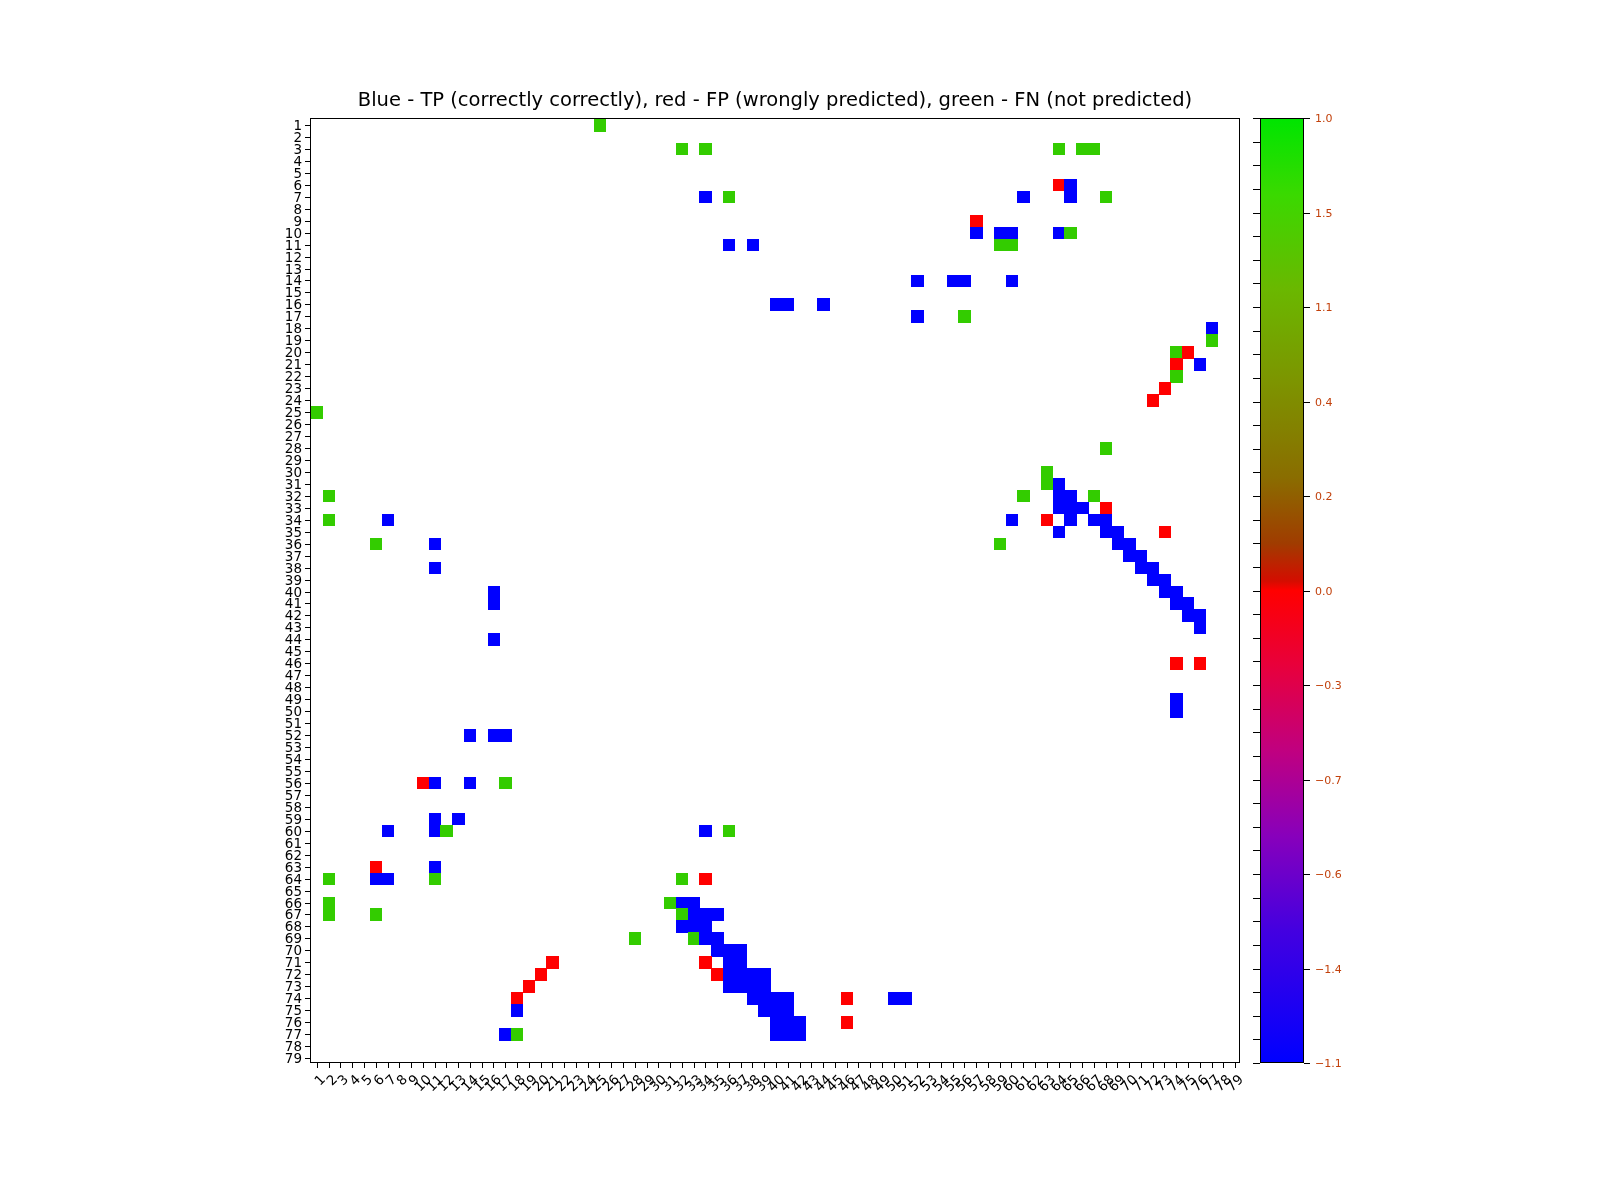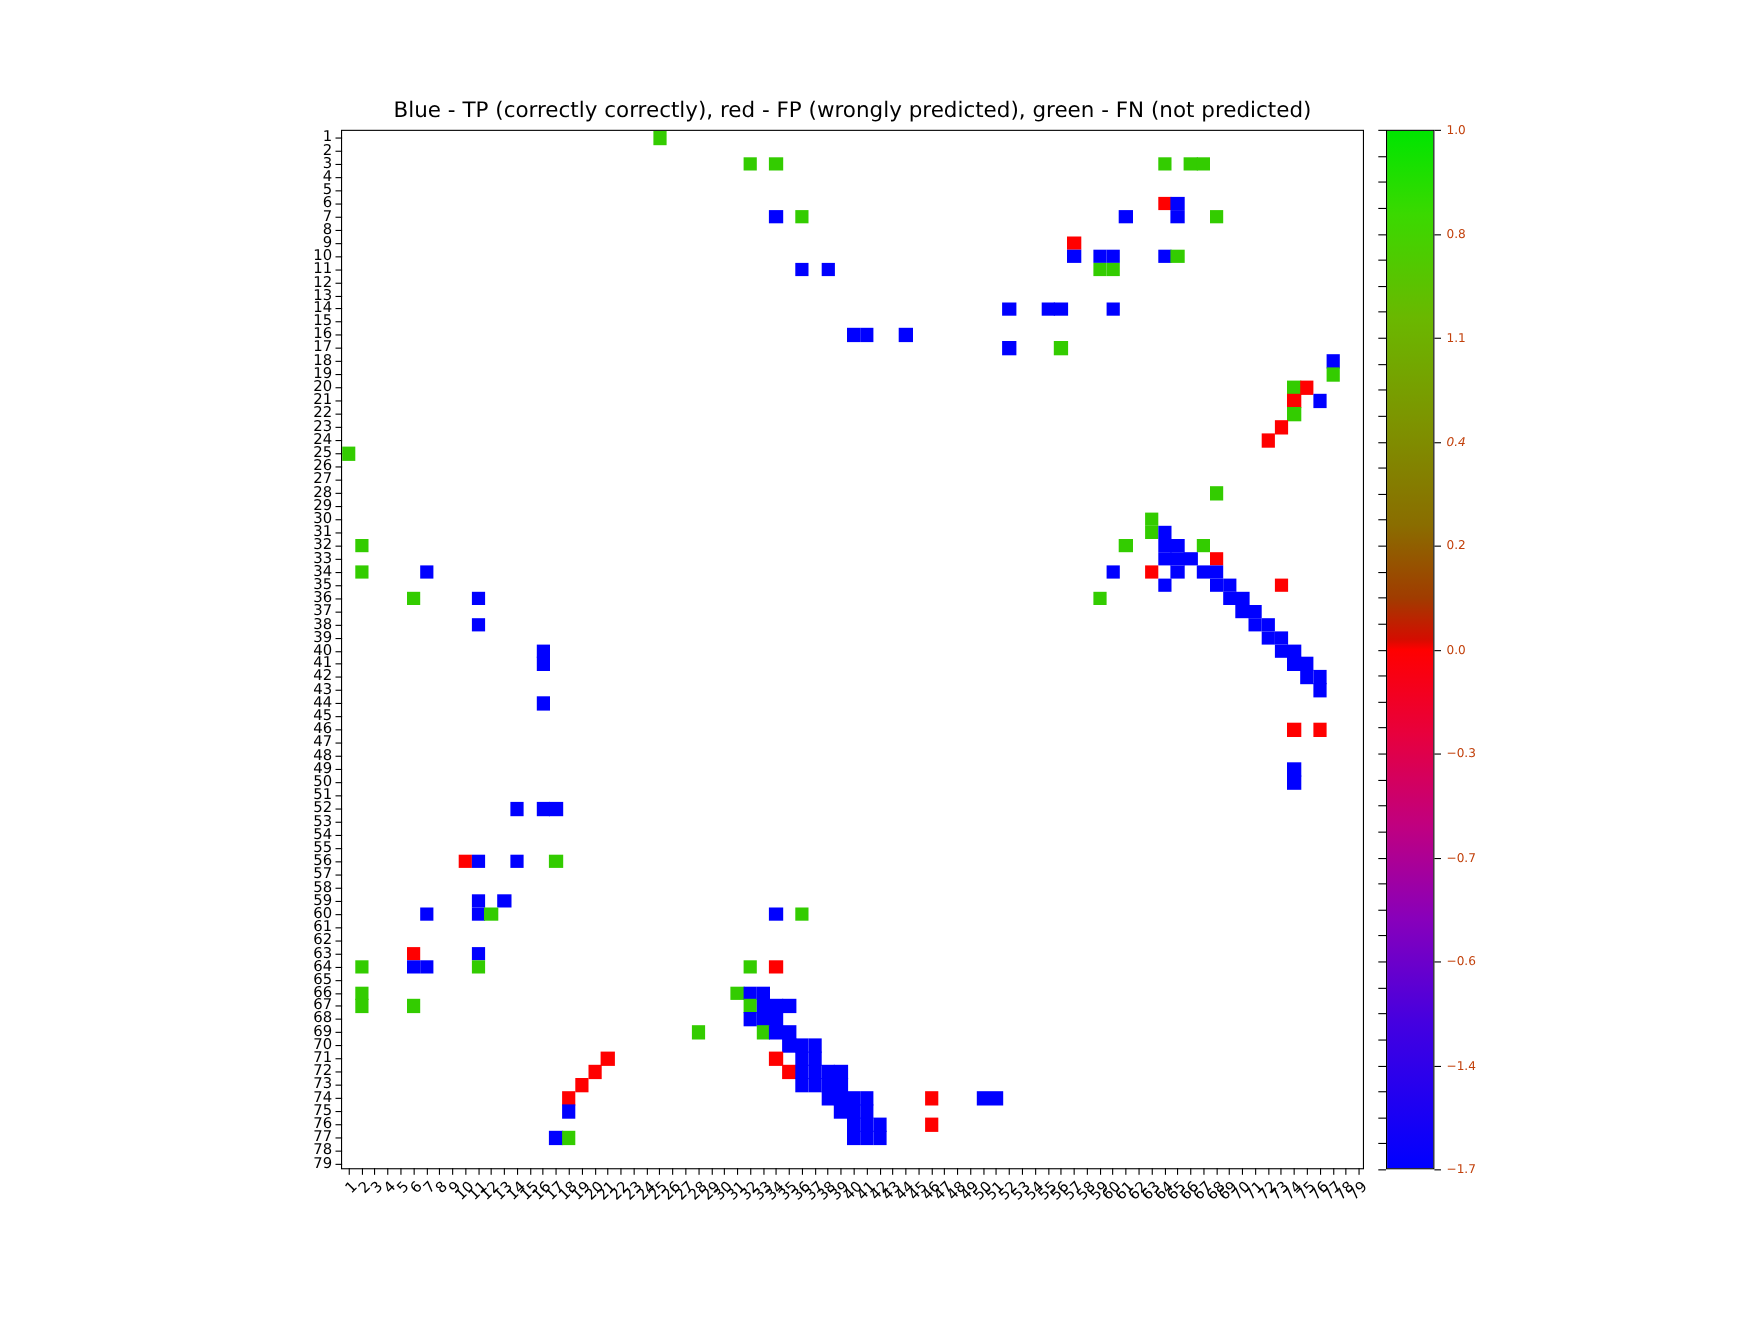--- a/index.html
+++ b/index.html
@@ -647,39 +647,39 @@
       <div class="xlabel" style="left: 864.114px; width: 60px;">79</div>
     </div>
 </div>
 
 <div id="colorbar-wrap">
   <div id="colorbar-gradient"></div>
   <div id="colorbar-ticks">
       <div class="cb-tick" style="top: 0px;"></div>
       <div class="cb-label" style="top: 0px;">1.0</div>
       <div class="cb-tick" style="top: 94.5px;"></div>
-      <div class="cb-label" style="top: 94.5px;">0.8</div>
+      <div class="cb-label" style="top: 94.5px;">1.5</div>
       <div class="cb-tick" style="top: 189px;"></div>
       <div class="cb-label" style="top: 189px;">1.1</div>
       <div class="cb-tick" style="top: 283.5px;"></div>
-      <div class="cb-label" style="top: 283.5px; font-style: italic;">0.4</div>
+      <div class="cb-label" style="top: 283.5px;">0.4</div>
       <div class="cb-tick" style="top: 378px;"></div>
       <div class="cb-label" style="top: 378px;">0.2</div>
       <div class="cb-tick" style="top: 472.5px;"></div>
       <div class="cb-label" style="top: 472.5px;">0.0</div>
       <div class="cb-tick" style="top: 567px;"></div>
       <div class="cb-label" style="top: 567px;">−0.3</div>
       <div class="cb-tick" style="top: 661.5px;"></div>
       <div class="cb-label" style="top: 661.5px;">−0.7</div>
       <div class="cb-tick" style="top: 756px;"></div>
       <div class="cb-label" style="top: 756px;">−0.6</div>
       <div class="cb-tick" style="top: 850.5px;"></div>
       <div class="cb-label" style="top: 850.5px;">−1.4</div>
       <div class="cb-tick" style="top: 945px;"></div>
-      <div class="cb-label" style="top: 945px;">−1.7</div>
+      <div class="cb-label" style="top: 945px;">−1.1</div>
       <div class="cb-tick" style="top: 0px; left: -7px; width: 7px;"></div>
       <div class="cb-tick" style="top: 23.625px; left: -7px; width: 7px;"></div>
       <div class="cb-tick" style="top: 47.25px; left: -7px; width: 7px;"></div>
       <div class="cb-tick" style="top: 70.875px; left: -7px; width: 7px;"></div>
       <div class="cb-tick" style="top: 94.5px; left: -7px; width: 7px;"></div>
       <div class="cb-tick" style="top: 118.125px; left: -7px; width: 7px;"></div>
       <div class="cb-tick" style="top: 141.75px; left: -7px; width: 7px;"></div>
       <div class="cb-tick" style="top: 165.375px; left: -7px; width: 7px;"></div>
       <div class="cb-tick" style="top: 189px; left: -7px; width: 7px;"></div>
       <div class="cb-tick" style="top: 212.625px; left: -7px; width: 7px;"></div>

